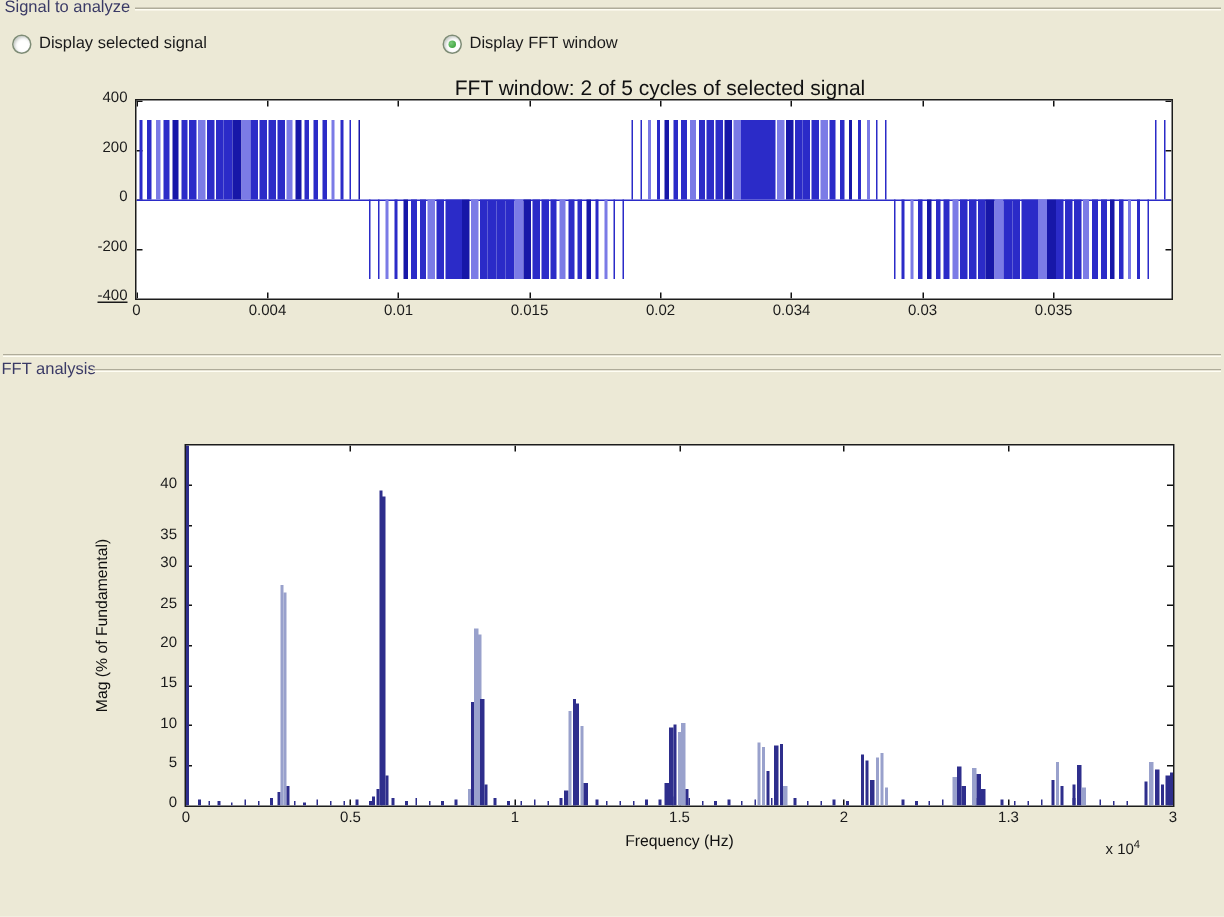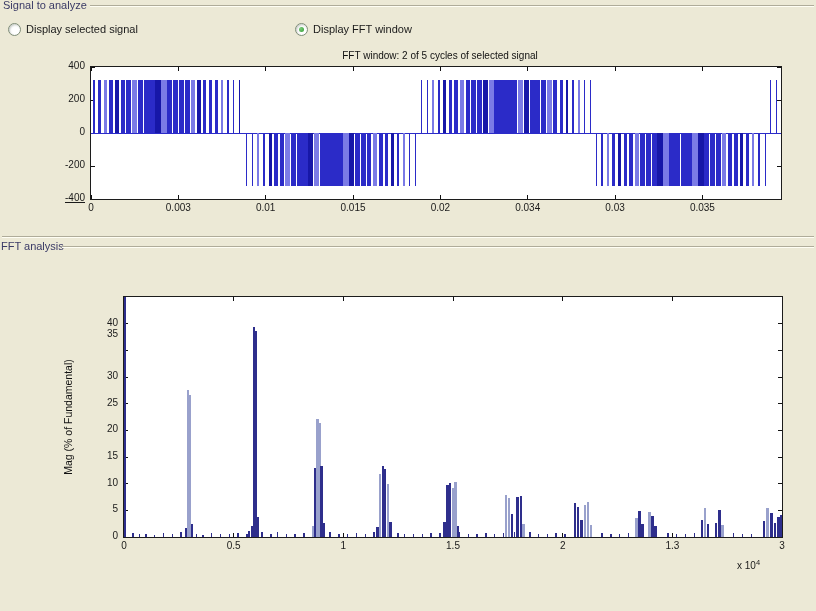--- a/index.html
+++ b/index.html
@@ -14,21 +14,21 @@
          background:#fff;box-shadow:inset 1px 1px 2px rgba(90,100,90,.35);}
   .radio.checked::after{content:"";position:absolute;left:3px;top:3px;width:5px;height:5px;
          border-radius:50%;background:radial-gradient(circle at 35% 35%, #7CCB7C, #2F9B2F);}
   .radio-label{font-size:11px;color:#1a1a1a;margin-left:5px;white-space:nowrap;}
 
   .chart{position:absolute;}
   #chart1{left:90px;top:66px;width:692px;height:134px;}
   #chart2{left:123px;top:296px;width:660px;height:242px;}
   .plot-box{position:absolute;left:0;top:0;right:0;bottom:0;background:#FFFFFF;
             border:1px solid #1c1c1c;overflow:hidden;}
-  .chart-title{position:absolute;left:8px;right:0;top:-16px;text-align:center;font-size:10px;color:#111;white-space:nowrap;}
+  .chart-title{position:absolute;left:8px;right:0;top:-16px;text-align:center;font-size:14px;color:#111;white-space:nowrap;}
   .xlabel{position:absolute;left:0;right:0;text-align:center;font-size:10.5px;color:#111;}
   #chart1 .xlabel{top:148px;}
   #chart2 .xlabel{top:259px;}
   .ylabel{position:absolute;left:-130px;top:50%;width:150px;text-align:center;font-size:10.5px;color:#111;
           transform:translateY(-50%) rotate(-90deg);white-space:nowrap;}
   .xtick,.ytick{position:absolute;font-size:10px;color:#1a1a1a;text-align:center;}
   .ytick{text-align:right;}
   .exp{position:absolute;left:614px;top:262px;font-size:10px;color:#1a1a1a;}
   .exp sup{font-size:7.5px;}
 </style>
@@ -192,21 +192,21 @@
         <div style="position: absolute; left: 643.187px; width: 3.37304px; top: 66px; height: 52.8px; background: rgb(43, 43, 200);"></div>
         <div style="position: absolute; left: 649.242px; width: 2.90855px; top: 66px; height: 52.8px; background: rgb(23, 23, 168);"></div>
         <div style="position: absolute; left: 655.31px; width: 2.41857px; top: 66px; height: 52.8px; background: rgb(43, 43, 200);"></div>
         <div style="position: absolute; left: 661.388px; width: 1.90848px; top: 66px; height: 52.8px; background: rgb(123, 123, 230);"></div>
         <div style="position: absolute; left: 667.473px; width: 1.38386px; top: 66px; height: 52.8px; background: rgb(43, 43, 200);"></div>
         <div style="position: absolute; left: 673.562px; width: 0.850451px; top: 66px; height: 52.8px; background: rgb(43, 43, 200);"></div>
         <div style="position: absolute; left: 679.385px; width: 0.850451px; top: 13.2px; height: 52.8px; background: rgb(43, 43, 200);"></div>
         <div style="position: absolute; left: 684.941px; width: 1.38386px; top: 13.2px; height: 52.8px; background: rgb(43, 43, 200);"></div>
       </div>
   <div class="xtick" style="position: absolute; left: -21px; top: 136px; width: 44px;">0</div>
-      <div class="xtick" style="position: absolute; left: 66.3418px; top: 136px; width: 44px;">0.003</div>
+      <div class="xtick" style="position: absolute; left: 66.3418px; top: 136px; width: 44px;">0.004</div>
       <div class="xtick" style="position: absolute; left: 153.684px; top: 136px; width: 44px;">0.01</div>
       <div class="xtick" style="position: absolute; left: 241.025px; top: 136px; width: 44px;">0.015</div>
       <div class="xtick" style="position: absolute; left: 328.367px; top: 136px; width: 44px;">0.02</div>
       <div class="xtick" style="position: absolute; left: 415.709px; top: 136px; width: 44px;">0.034</div>
       <div class="xtick" style="position: absolute; left: 503.051px; top: 136px; width: 44px;">0.03</div>
       <div class="xtick" style="position: absolute; left: 590.392px; top: 136px; width: 44px;">0.035</div>
       <div class="ytick" style="position: absolute; left: -42px; top: -6px; width: 37px;">400</div>
       <div class="ytick" style="position: absolute; left: -42px; top: 27px; width: 37px;">200</div>
       <div class="ytick" style="position: absolute; left: -42px; top: 60px; width: 37px;">0</div>
       <div class="ytick" style="position: absolute; left: -42px; top: 93px; width: 37px;">-200</div>
@@ -368,32 +368,33 @@
         <div style="position: absolute; left: 590.731px; width: 2.5px; bottom: 0px; height: 14.4px; background: rgb(46, 46, 140);"></div>
         <div style="position: absolute; left: 594.24px; width: 2.5px; bottom: 0px; height: 26.6667px; background: rgb(46, 46, 140);"></div>
         <div style="position: absolute; left: 597.311px; width: 2.5px; bottom: 0px; height: 11.7333px; background: rgb(153, 161, 204);"></div>
         <div style="position: absolute; left: 638.984px; width: 2.5px; bottom: 0px; height: 16px; background: rgb(46, 46, 140);"></div>
         <div style="position: absolute; left: 642.493px; width: 2.5px; bottom: 0px; height: 29.3333px; background: rgb(153, 161, 204);"></div>
         <div style="position: absolute; left: 646.003px; width: 2.5px; bottom: 0px; height: 24px; background: rgb(46, 46, 140);"></div>
         <div style="position: absolute; left: 649.512px; width: 2.5px; bottom: 0px; height: 14.4px; background: rgb(46, 46, 140);"></div>
         <div style="position: absolute; left: 653.241px; width: 2.5px; bottom: 0px; height: 19.7333px; background: rgb(46, 46, 140);"></div>
         <div style="position: absolute; left: 656.311px; width: 2.5px; bottom: 0px; height: 22.4px; background: rgb(46, 46, 140);"></div>
       </div>
+    <div class="xlabel">Frequency (Hz)</div>
     <div class="exp"><span>x 10</span><sup>4</sup></div>
   <div class="xtick" style="position: absolute; left: -21px; top: 244px; width: 44px;">0</div>
       <div class="xtick" style="position: absolute; left: 88.6667px; top: 244px; width: 44px;">0.5</div>
       <div class="xtick" style="position: absolute; left: 198.333px; top: 244px; width: 44px;">1</div>
       <div class="xtick" style="position: absolute; left: 308px; top: 244px; width: 44px;">1.5</div>
       <div class="xtick" style="position: absolute; left: 417.667px; top: 244px; width: 44px;">2</div>
       <div class="xtick" style="position: absolute; left: 527.333px; top: 244px; width: 44px;">1.3</div>
       <div class="xtick" style="position: absolute; left: 637px; top: 244px; width: 44px;">3</div>
       <div class="ytick" style="position: absolute; left: -42px; top: 234px; width: 37px;">0</div>
       <div class="ytick" style="position: absolute; left: -42px; top: 207.333px; width: 37px;">5</div>
       <div class="ytick" style="position: absolute; left: -42px; top: 180.667px; width: 37px;">10</div>
       <div class="ytick" style="position: absolute; left: -42px; top: 154px; width: 37px;">15</div>
       <div class="ytick" style="position: absolute; left: -42px; top: 127.333px; width: 37px;">20</div>
       <div class="ytick" style="position: absolute; left: -42px; top: 100.667px; width: 37px;">25</div>
       <div class="ytick" style="position: absolute; left: -42px; top: 74px; width: 37px;">30</div>
-      <div class="ytick" style="position: absolute; left: -42px; top: 32px; width: 37px;">35</div>
+      <div class="ytick" style="position: absolute; left: -42px; top: 55px; width: 37px;">35</div>
       <div class="ytick" style="position: absolute; left: -42px; top: 20.6667px; width: 37px;">40</div>
     </div>
 
 </div>
 
 </body></html>

